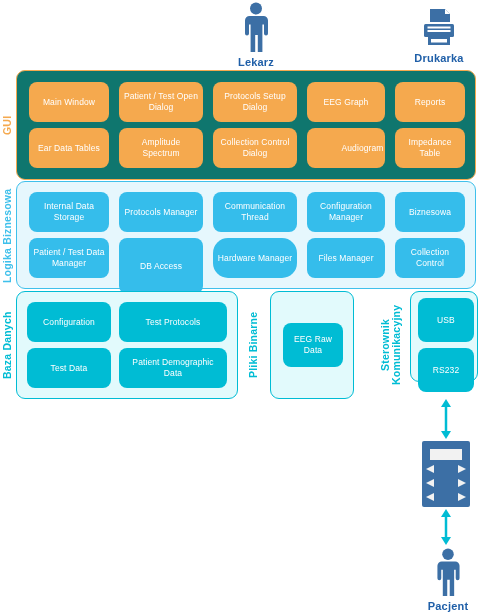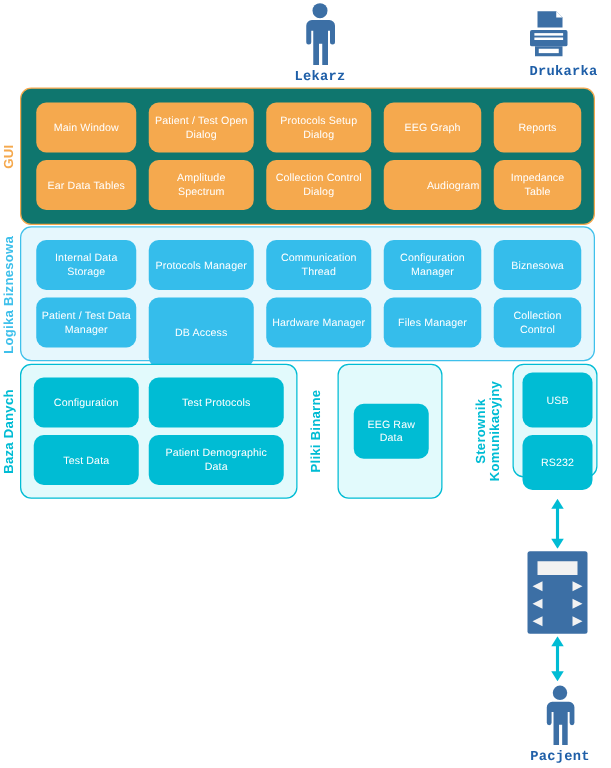--- a/index.html
+++ b/index.html
@@ -12,32 +12,31 @@
     height: 614px;
     position: relative;
     font-family: "Liberation Sans", sans-serif;
     overflow: hidden;
   }
 
   
   .actor {
     position: absolute;
     text-align: center;
-    font-family: Liberation Mono, monospace;
   }
   .actor-label {
     font-size: 11px;
     font-weight: bold;
     color: #1F5FA8;
     margin-top: 2px;
     letter-spacing: 0.2px;
   }
 
   #doctor-actor { left: 218px; top: 2px; width: 76px; }
-  #printer-actor { left: 400px; top: 6px; width: 78px; text-align: right; }
+  #printer-actor { left: 400px; top: 6px; width: 78px; }
   #patient-actor { left: 410px; top: 548px; width: 76px; }
 
   .person-svg { display: block; margin: 0 auto; }
   .printer-svg { display: block; margin: 0 auto; }
 
   
   .side-label {
     position: absolute;
     font-size: 10.5px;
     font-weight: bold;
@@ -180,21 +179,21 @@
 
 <div class="layer" id="logic-layer">
   <div class="box box-logic" style="left:12px;  top:10px; width:80px; height:40px;">Internal Data Storage</div>
   <div class="box box-logic" style="left:102px; top:10px; width:84px; height:40px;">Protocols Manager</div>
   <div class="box box-logic" style="left:196px; top:10px; width:84px; height:40px;">Communication Thread</div>
   <div class="box box-logic" style="left:290px; top:10px; width:78px; height:40px;">Configuration Manager</div>
   <div class="box box-logic" style="left:378px; top:10px; width:70px; height:40px;">Biznesowa</div>
 
   <div class="box box-logic" style="left:12px;  top:56px; width:80px; height:40px;">Patient / Test Data Manager</div>
   <div class="box box-logic" style="left:102px; top:56px; width:84px; height:56px;">DB Access</div>
-  <div class="box box-logic" style="left:196px; top:56px; width:84px; height:40px;">Hardware Manager</div>
+  <div class="box box-logic" style="left:196px; top:56px; width:84px; height:40px;border-radius:15px;">Hardware Manager</div>
   <div class="box box-logic" style="left:290px; top:56px; width:78px; height:40px;">Files Manager</div>
   <div class="box box-logic" style="left:378px; top:56px; width:70px; height:40px;">Collection Control</div>
 </div>
 
 <div class="layer" id="db-layer">
   <div class="box box-db" style="left:10px;  top:10px; width:84px; height:40px;">Configuration</div>
   <div class="box box-db" style="left:102px; top:10px; width:108px; height:40px;">Test Protocols</div>
   <div class="box box-db" style="left:10px;  top:56px; width:84px; height:40px;">Test Data</div>
   <div class="box box-db" style="left:102px; top:56px; width:108px; height:40px;">Patient Demographic Data</div>
 </div>

